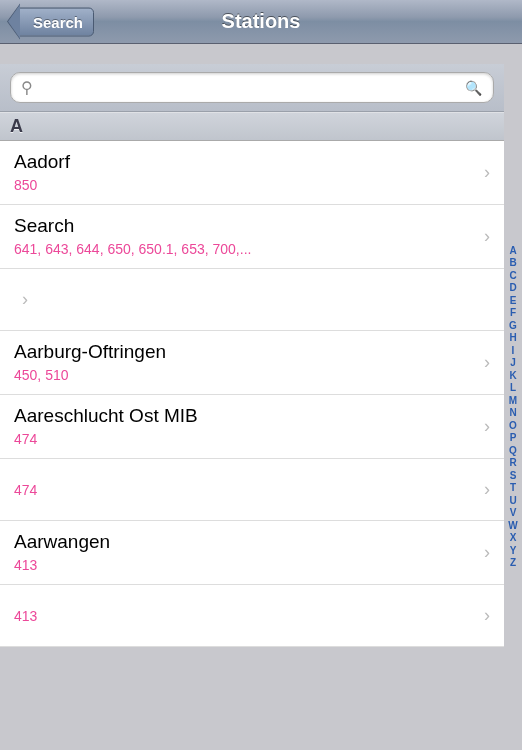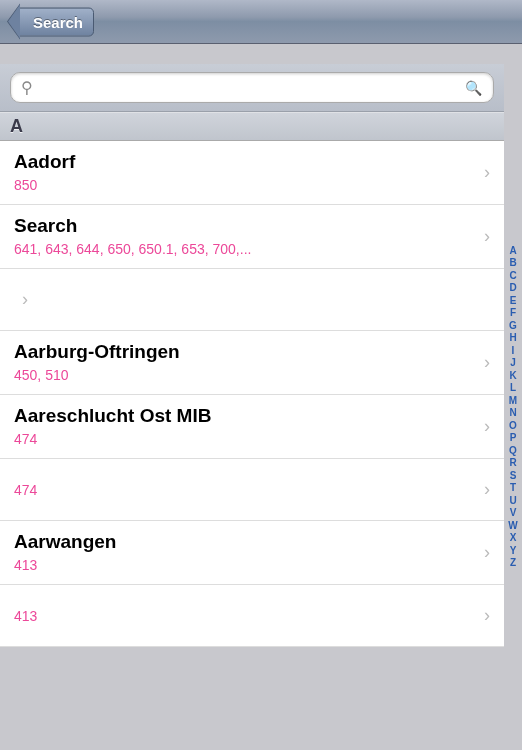--- a/index.html
+++ b/index.html
@@ -157,21 +157,21 @@
       cursor: pointer;
       min-height: 62px;
     }
 
     .list-item-content {
       flex: 1;
     }
 
     .list-item-name {
       font-size: 19px;
-      font-weight: 700;
+      font-weight: 400;
       color: #000;
       line-height: 1.2;
     }
 
     .list-item-sub {
       font-size: 14px;
       color: #ec4899;
       line-height: 1.3;
       margin-top: 2px;
     }
@@ -220,20 +220,21 @@
 <body>
 
 <div class="nav-bar">
   <div class="nav-back-btn-wrap">
     <div class="nav-back-btn-inner">
       <div class="nav-back-arrow-border"></div>
       <div class="nav-back-arrow"></div>
       <div class="nav-back-btn-body">Search</div>
     </div>
   </div>
+  <span class="nav-title">Stations</span>
 </div>
 
 <div class="main-content">
 
   <div class="search-bar-wrap">
     <div class="search-bar-inner">
       <span class="search-icon-left">⚲</span>
       <input class="search-input" type="text" placeholder="" style="">
       <span class="search-icon-right">🔍</span>
     </div>

